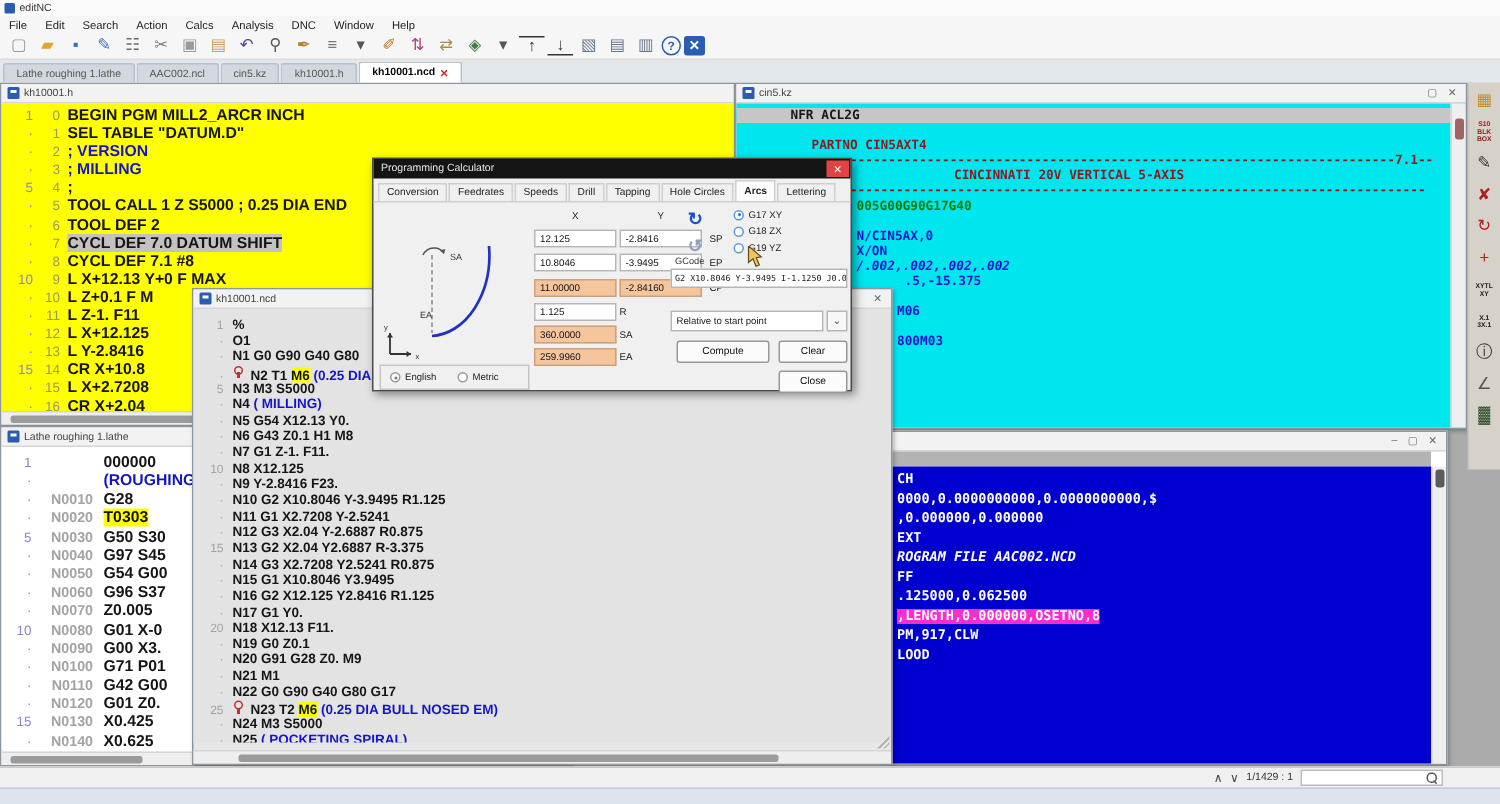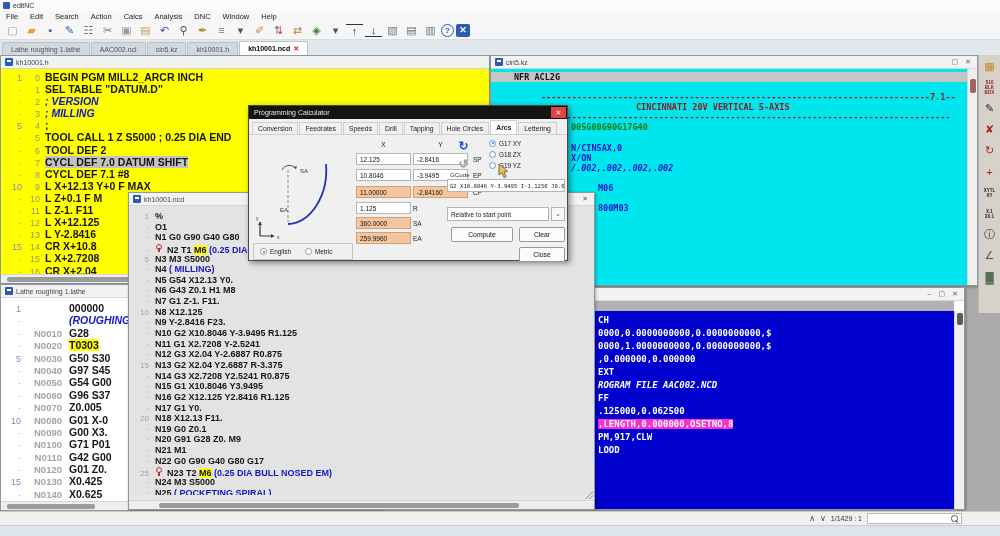--- a/index.html
+++ b/index.html
@@ -27,21 +27,21 @@
 .win-title{height:13px;background:#f2f2f2;display:flex;align-items:center;gap:3px;padding:0 4px;font-size:7px;color:#444;border-bottom:1px solid #d5d5d5}
 .win-ico{width:8px;height:8px;background:#2a5db0;border-radius:1px;position:relative;flex:0 0 auto}
 .win-ico::after{content:"";position:absolute;left:2px;top:2px;width:4px;height:1.5px;background:#fff}
 .win-ctrls{margin-left:auto;display:flex;gap:7px;font-size:7px;color:#666;padding-right:2px}
 .ln-row{display:flex;white-space:pre;align-items:baseline}
 .g1{flex:0 0 auto;text-align:right}
 .g2{flex:0 0 auto;text-align:right}
 .code{white-space:pre}
 .c-k{color:#151515}
 .c-b{color:#1515c8}
-.c-bi{color:#1515c8;font-style:italic}
+.c-bi{color:#1515c8;}
 .c-m{color:#8b1a1a}
 .c-g{color:#0a7a0a}
 .c-w{color:#fff}
 .c-wi{color:#fff;font-style:italic}
 .c-hly{background:#ffff00;color:#111}
 .c-hlp{background:#ff2ad0;color:#fff}
 .hl-gray .code{background:#c2c2c2}
 .hl-grayband{background:#c6c6c6}
 .hscroll{position:absolute;left:0;right:0;bottom:0;height:9px;background:#eee;border-top:1px solid #d5d5d5}
 .hthumb{position:absolute;top:2px;height:5px;background:#9b9b9b;border-radius:2px}
@@ -249,30 +249,32 @@
 <div class="win win-cin5">
   <div class="win-title">
     <span class="win-ico"></span>
     <span>cin5.kz</span>
     <span class="win-ctrls">
       <span>▢</span>
       <span>✕</span>
     </span>
   </div>
   <div class="cin5-body">
-      <div class="ln-row hl-grayband"><span class="code" style="padding-left: 23px;"><span class="c-k">NFR ACL2G</span></span></div>
+      <div class="ln-row hl-grayband"><span class="code" style="padding-left: 36px;"><span class="c-k">NFR ACL2G</span></span></div>
       <div class="ln-row"><span class="code"></span></div>
+      <div class="ln-row"><span class="code" style="padding-left: 50px;"><span class="c-m">PARTNO CIN5AXT4</span></span></div>
       <div class="ln-row"><span class="code" style="padding-left: 50px;"><span class="c-m">----------------------------------------------------------------------------7.1--</span></span></div>
       <div class="ln-row"><span class="code" style="padding-left: 145px;"><span class="c-m">CINCINNATI 20V VERTICAL 5-AXIS</span></span></div>
       <div class="ln-row"><span class="code" style="padding-left: 50px;"><span class="c-m">--------------------------------------------------------------------------------</span></span></div>
       <div class="ln-row"><span class="code" style="padding-left: 80px;"><span class="c-g">005G00G90G17G40</span></span></div>
       <div class="ln-row"><span class="code"></span></div>
       <div class="ln-row"><span class="code" style="padding-left: 80px;"><span class="c-b">N/CIN5AX,0</span></span></div>
       <div class="ln-row"><span class="code" style="padding-left: 80px;"><span class="c-b">X/ON</span></span></div>
       <div class="ln-row"><span class="code" style="padding-left: 80px; font-style: italic;"><span class="c-b">/.002,.002,.002,.002</span></span></div>
+      <div class="ln-row"><span class="code" style="padding-left: 112px;"><span class="c-b">.5,-15.375</span></span></div>
       <div class="ln-row"><span class="code"></span></div>
       <div class="ln-row"><span class="code" style="padding-left: 107px;"><span class="c-b">M06</span></span></div>
       <div class="ln-row"><span class="code"></span></div>
       <div class="ln-row"><span class="code" style="padding-left: 107px;"><span class="c-b">800M03</span></span></div>
     </div>
   <div class="vscroll" style="top:13px;bottom:0">
       <div class="vthumb" style="top:10px;height:14px;background:#a06464"></div>
     </div>
 </div>
 
@@ -282,21 +284,20 @@
       <span>–</span>
       <span>▢</span>
       <span>✕</span>
     </span>
   </div>
   <div class="aac-gray"></div>
   <div class="aac-body">
       <div class="ln-row"><span class="code"><span class="c-w">CH</span></span></div>
       <div class="ln-row"><span class="code"></span></div>
       <div class="ln-row"><span class="code"><span class="c-w">0000,0.0000000000,0.0000000000,$</span></span></div>
-      <div class="ln-row"><span class="code"><span class="c-w">0000,1.0000000000,0.0000000000,$</span></span></div>
       <div class="ln-row"><span class="code"><span class="c-w">,0.000000,0.000000</span></span></div>
       <div class="ln-row"><span class="code"><span class="c-w">EXT</span></span></div>
       <div class="ln-row"><span class="code"><span class="c-wi">ROGRAM FILE AAC002.NCD</span></span></div>
       <div class="ln-row"><span class="code"><span class="c-w">FF</span></span></div>
       <div class="ln-row"><span class="code"><span class="c-w">.125000,0.062500</span></span></div>
       <div class="ln-row"><span class="code"><span class="c-hlp">,LENGTH,0.000000,OSETNO,8</span></span></div>
       <div class="ln-row"><span class="code"><span class="c-w">PM,917,CLW</span></span></div>
       <div class="ln-row"><span class="code"><span class="c-w">LOOD</span></span></div>
     </div>
   <div class="vscroll aac-vscroll">

